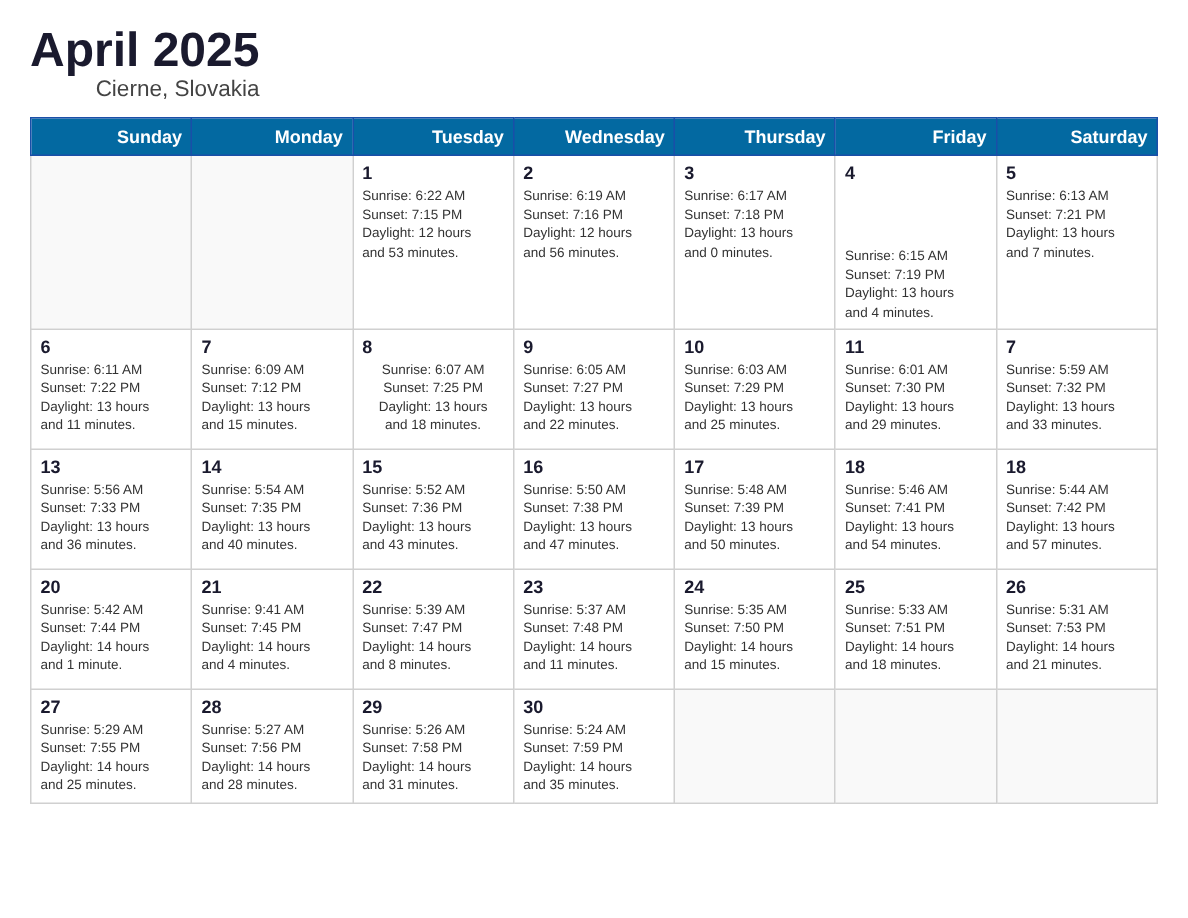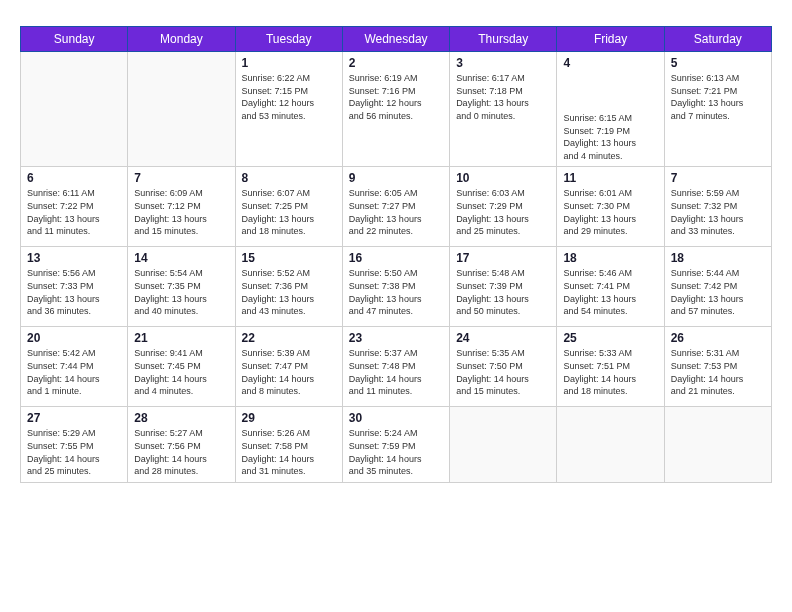--- a/index.html
+++ b/index.html
@@ -38,26 +38,26 @@
     .location {
       font-size: 15px;
       color: #444;
     }
     table {
       width: 100%;
       border-collapse: collapse;
       table-layout: fixed;
     }
     thead th {
-      background: #6d28d9;
+      background: #0369a1;
       color: #fff;
       font-size: 12px;
-      font-weight: normal;
+      font-weight: bold;
       padding: 5px 6px;
-      text-align: center;
+      text-align: right;
       border: 1px solid #1a4fa8;
     }
     tbody td {
       vertical-align: top;
       border: 1px solid #d0d0d0;
       padding: 4px 6px;
       font-size: 9.5px;
       color: #222;
       height: 80px;
       background: #fff;
@@ -79,20 +79,24 @@
     }
     .empty-cell {
       background: #f9f9f9;
     }
   </style>
 </head>
 <body>
 
 <div class="page">
   <div class="header">
+    <div class="title-block">
+      <div class="month-title">April 2025</div>
+      <div class="location">Cierne, Slovakia</div>
+    </div>
   </div>
 
   <table>
     <thead>
       <tr>
       <th>Sunday</th>
           <th>Monday</th>
           <th>Tuesday</th>
           <th>Wednesday</th>
           <th>Thursday</th>
@@ -150,21 +154,21 @@
           </td>
           <td>
             <span class="day-num">7</span>
             <div class="day-info" style="white-space: pre-line;">Sunrise: 6:09 AM
 Sunset: 7:12 PM
 Daylight: 13 hours
 and 15 minutes.</div>
           </td>
           <td>
             <span class="day-num">8</span>
-            <div class="day-info" style="white-space: pre-line;">Sunrise: 6:07 AM
+            <div class="day-info" style="white-space: pre-line; text-align: center;">Sunrise: 6:07 AM
 Sunset: 7:25 PM
 Daylight: 13 hours
 and 18 minutes.</div>
           </td>
           <td>
             <span class="day-num">9</span>
             <div class="day-info" style="white-space: pre-line;">Sunrise: 6:05 AM
 Sunset: 7:27 PM
 Daylight: 13 hours
 and 22 minutes.</div>

